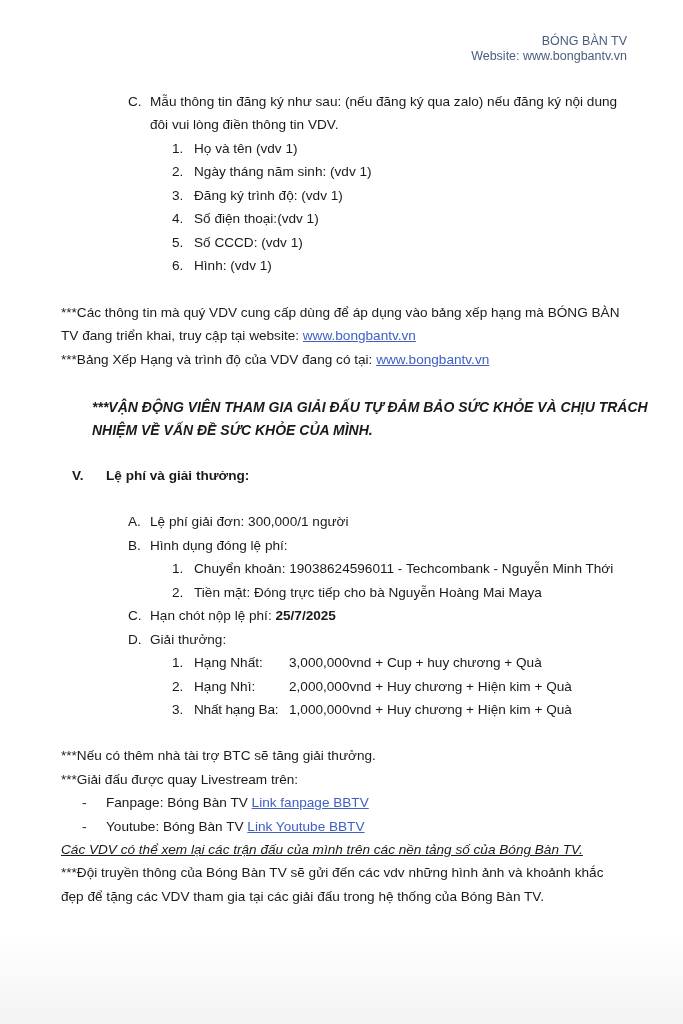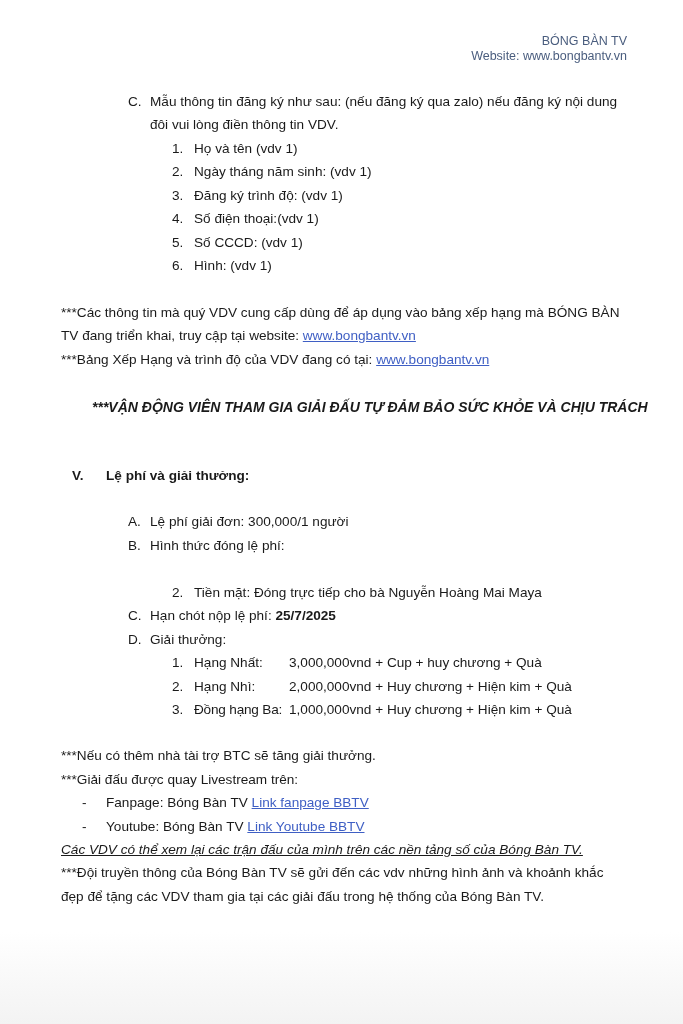--- a/index.html
+++ b/index.html
@@ -41,34 +41,36 @@
     <div class="abs" style="left:172px; top:210px;"><span class="lbl" style="width:22px">4.</span><span>Số điện thoại:(vdv 1)</span></div>
     <div class="abs" style="left:172px; top:234px;"><span class="lbl" style="width:22px">5.</span><span>Số CCCD: (vdv 1)</span></div>
     <div class="abs" style="left:172px; top:257px;"><span class="lbl" style="width:22px">6.</span><span>Hình: (vdv 1)</span></div>
   </div>
 
   <div class="abs" style="left:61px; top:304px;">***Các thông tin mà quý VDV cung cấp dùng để áp dụng vào bảng xếp hạng mà BÓNG BÀN</div>
   <div class="abs" style="left:61px; top:327px;"><span>TV đang triển khai, truy cập tại website: </span><a class="link" href="#">www.bongbantv.vn</a></div>
   <div class="abs" style="left:61px; top:351px;"><span>***Bảng Xếp Hạng và trình độ của VDV đang có tại: </span><a class="link" href="#">www.bongbantv.vn</a></div>
 
   <div class="abs bi" style="left:61px; top:398px;">***VẬN ĐỘNG VIÊN THAM GIA GIẢI ĐẤU TỰ ĐẢM BẢO SỨC KHỎE VÀ CHỊU TRÁCH</div>
+  <div class="abs bi" style="left:61px; top:421px;">NHIỆM VỀ VẤN ĐỀ SỨC KHỎE CỦA MÌNH.</div>
 
   <div class="abs bold" style="left:72px; top:467px;">V.</div>
   <div class="abs bold" style="left:106px; top:467px;">Lệ phí và giải thưởng:</div>
 
   <div class="abs" style="left:128px; top:513px;"><span class="lbl" style="width:22px">A.</span><span>Lệ phí giải đơn: 300,000/1 người</span></div>
-  <div class="abs" style="left:128px; top:537px;"><span class="lbl" style="width:22px">B.</span><span>Hình thức đóng lệ phí:</span></div>
+  <div class="abs" style="left:128px; top:537px;"><span class="lbl" style="width:22px">B.</span><span>Hình dụng đóng lệ phí:</span></div>
+  <div class="abs" style="left:172px; top:560px;"><span class="lbl" style="width:22px">1.</span><span>Chuyển khoản: 19038624596011 - Techcombank - Nguyễn Minh Thới</span></div>
   <div class="abs" style="left:172px; top:584px;"><span class="lbl" style="width:22px">2.</span><span>Tiền mặt: Đóng trực tiếp cho bà Nguyễn Hoàng Mai Maya</span></div>
   <div class="abs" style="left:128px; top:607px;"><span class="lbl" style="width:22px">C.</span><span>Hạn chót nộp lệ phí: </span><span class="bold">25/7/2025</span></div>
   <div class="abs" style="left:128px; top:631px;"><span class="lbl" style="width:22px">D.</span><span>Giải thưởng:</span></div>
 
   <div>
     <div class="abs" style="left:172px; top:654px;"><span class="lbl" style="width:22px">1.</span><span class="lbl" style="width:95px">Hạng Nhất:</span><span>3,000,000vnd + Cup + huy chương + Quà</span></div>
     <div class="abs" style="left:172px; top:678px;"><span class="lbl" style="width:22px">2.</span><span class="lbl" style="width:95px">Hạng Nhì:</span><span>2,000,000vnd + Huy chương + Hiện kim + Quà</span></div>
-    <div class="abs" style="left:172px; top:701px;"><span class="lbl" style="width:22px">3.</span><span class="lbl" style="width:95px; letter-spacing:-0.2px">Đồng hạng Ba:</span><span>1,000,000vnd + Huy chương + Hiện kim + Quà</span></div>
+    <div class="abs" style="left:172px; top:701px;"><span class="lbl" style="width:22px">3.</span><span class="lbl" style="width:95px; letter-spacing:-0.2px">Nhất hạng Ba:</span><span>1,000,000vnd + Huy chương + Hiện kim + Quà</span></div>
   </div>
 
   <div class="abs" style="left:61px; top:747px;">***Nếu có thêm nhà tài trợ BTC sẽ tăng giải thưởng.</div>
   <div class="abs" style="left:61px; top:771px;">***Giải đấu được quay Livestream trên:</div>
   <div class="abs" style="left:82px; top:794px;"><span class="lbl" style="width:24px">-</span><span>Fanpage: Bóng Bàn TV </span><a class="link" href="#">Link fanpage BBTV</a></div>
   <div class="abs" style="left:82px; top:818px;"><span class="lbl" style="width:24px">-</span><span>Youtube: Bóng Bàn TV </span><a class="link" href="#">Link Youtube BBTV</a></div>
   <div class="abs iu" style="left:61px; top:841px;">Các VDV có thể xem lại các trận đấu của mình trên các nền tảng số của Bóng Bàn TV.</div>
   <div class="abs" style="left:61px; top:864px;">***Đội truyền thông của Bóng Bàn TV sẽ gửi đến các vdv những hình ảnh và khoảnh khắc</div>
   <div class="abs" style="left:61px; top:888px;">đẹp để tặng các VDV tham gia tại các giải đấu trong hệ thống của Bóng Bàn TV.</div>
 

